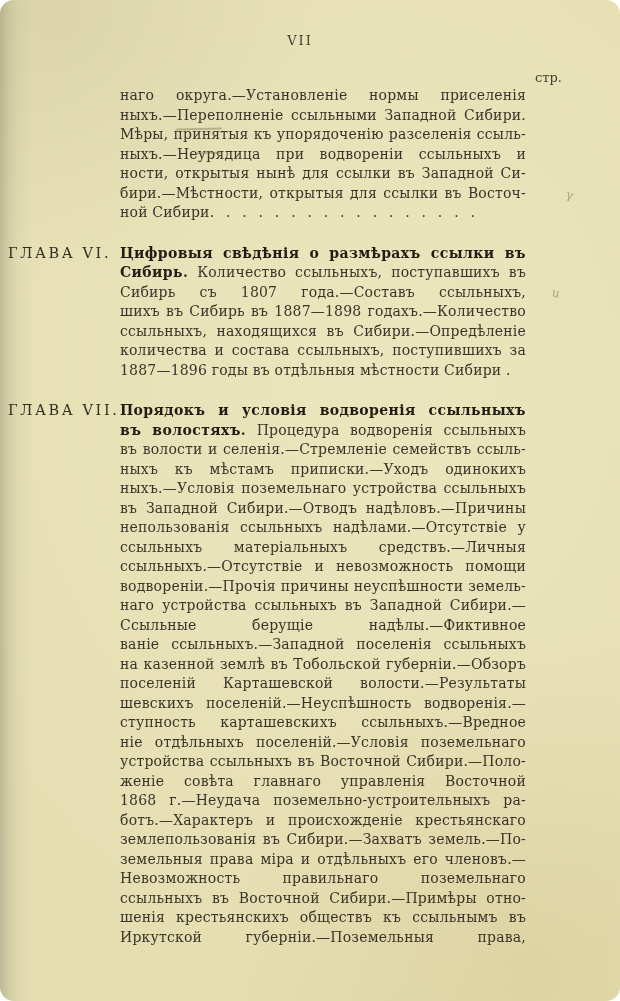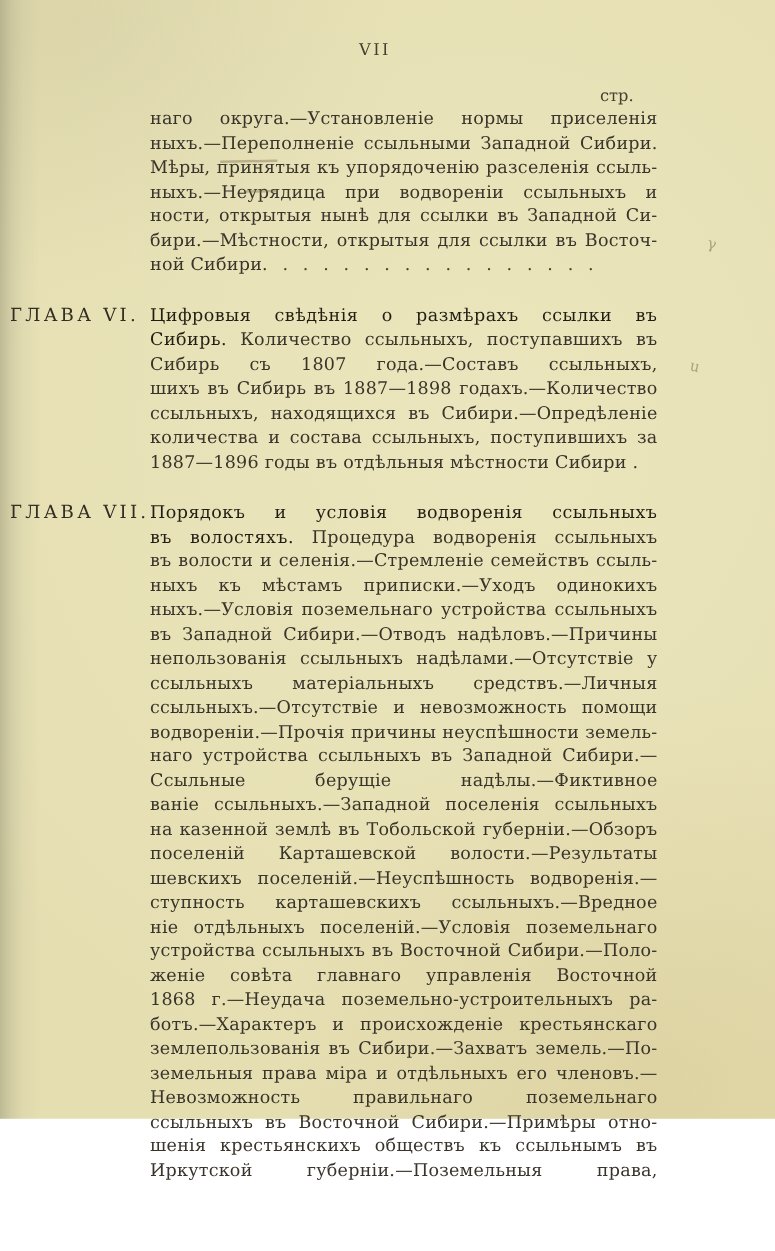--- a/index.html
+++ b/index.html
@@ -1,39 +1,39 @@
 <!DOCTYPE html>
 <html><head>
 <meta charset="utf-8">
 <style>
   html,body{margin:0;padding:0;}
   body{width:620px;height:1001px;overflow:hidden;
        font-family:"DejaVu Serif", serif;}
-  .page{position:relative;width:620px;height:895px;
+  .page{position:relative;width:620px;height:1001px;
     background:
       linear-gradient(90deg, rgba(96,100,78,.30) 0px, rgba(96,100,78,.14) 9px, rgba(96,100,78,.05) 18px, rgba(96,100,78,0) 32px),
       radial-gradient(120% 90% at 62% 38%, rgba(252,249,222,.28), rgba(0,0,0,0) 72%),
       radial-gradient(80% 55% at 85% 96%, rgba(188,162,98,.20), rgba(0,0,0,0) 62%),
       radial-gradient(70% 40% at 10% 2%, rgba(150,145,110,.14), rgba(0,0,0,0) 60%),
       #e5deb1;
-    color:#39342a;}
+    color:#39342a;border-radius:14px;}
   .folio{position:absolute;top:33px;left:270px;width:60px;text-align:center;
     font-size:13px;letter-spacing:2px;color:#46402f;}
-  .colhead{position:absolute;top:70px;left:480px;width:82px;
+  .colhead{position:absolute;top:70px;left:480px;width:82px;text-align:right;
     font-size:13px;color:#45402f;}
   .toc{position:absolute;left:120px;top:86px;width:406px;font-size:14px;
     letter-spacing:.2px;}
   .entry{position:relative;}
   .entry + .entry{margin-top:21px;}
   .chlabel{position:absolute;left:-112px;top:1px;letter-spacing:2.6px;
     font-size:14.5px;color:#332e22;white-space:nowrap;}
   .line{position:relative;height:19.5px;line-height:19.5px;overflow:hidden;
     text-align:justify;text-align-last:justify;}
   .line.nojust{text-align-last:left;}
-  .bold{font-weight:normal;color:#211d13;letter-spacing:.4px;}
+  .bold{font-weight:bold;color:#211d13;letter-spacing:.4px;}
   .dots{word-spacing:7px;color:#4a4433;}
   .underline-mark{position:absolute;height:2px;border-radius:2px;
     background:rgba(122,110,82,.42);transform:rotate(-1.2deg);}
   .margin-mark{position:absolute;font-size:12px;color:rgba(122,110,82,.55);
     transform:rotate(14deg);font-family:"DejaVu Serif",serif;}
 </style>
 </head>
 <body>
 
 <div class="page">

